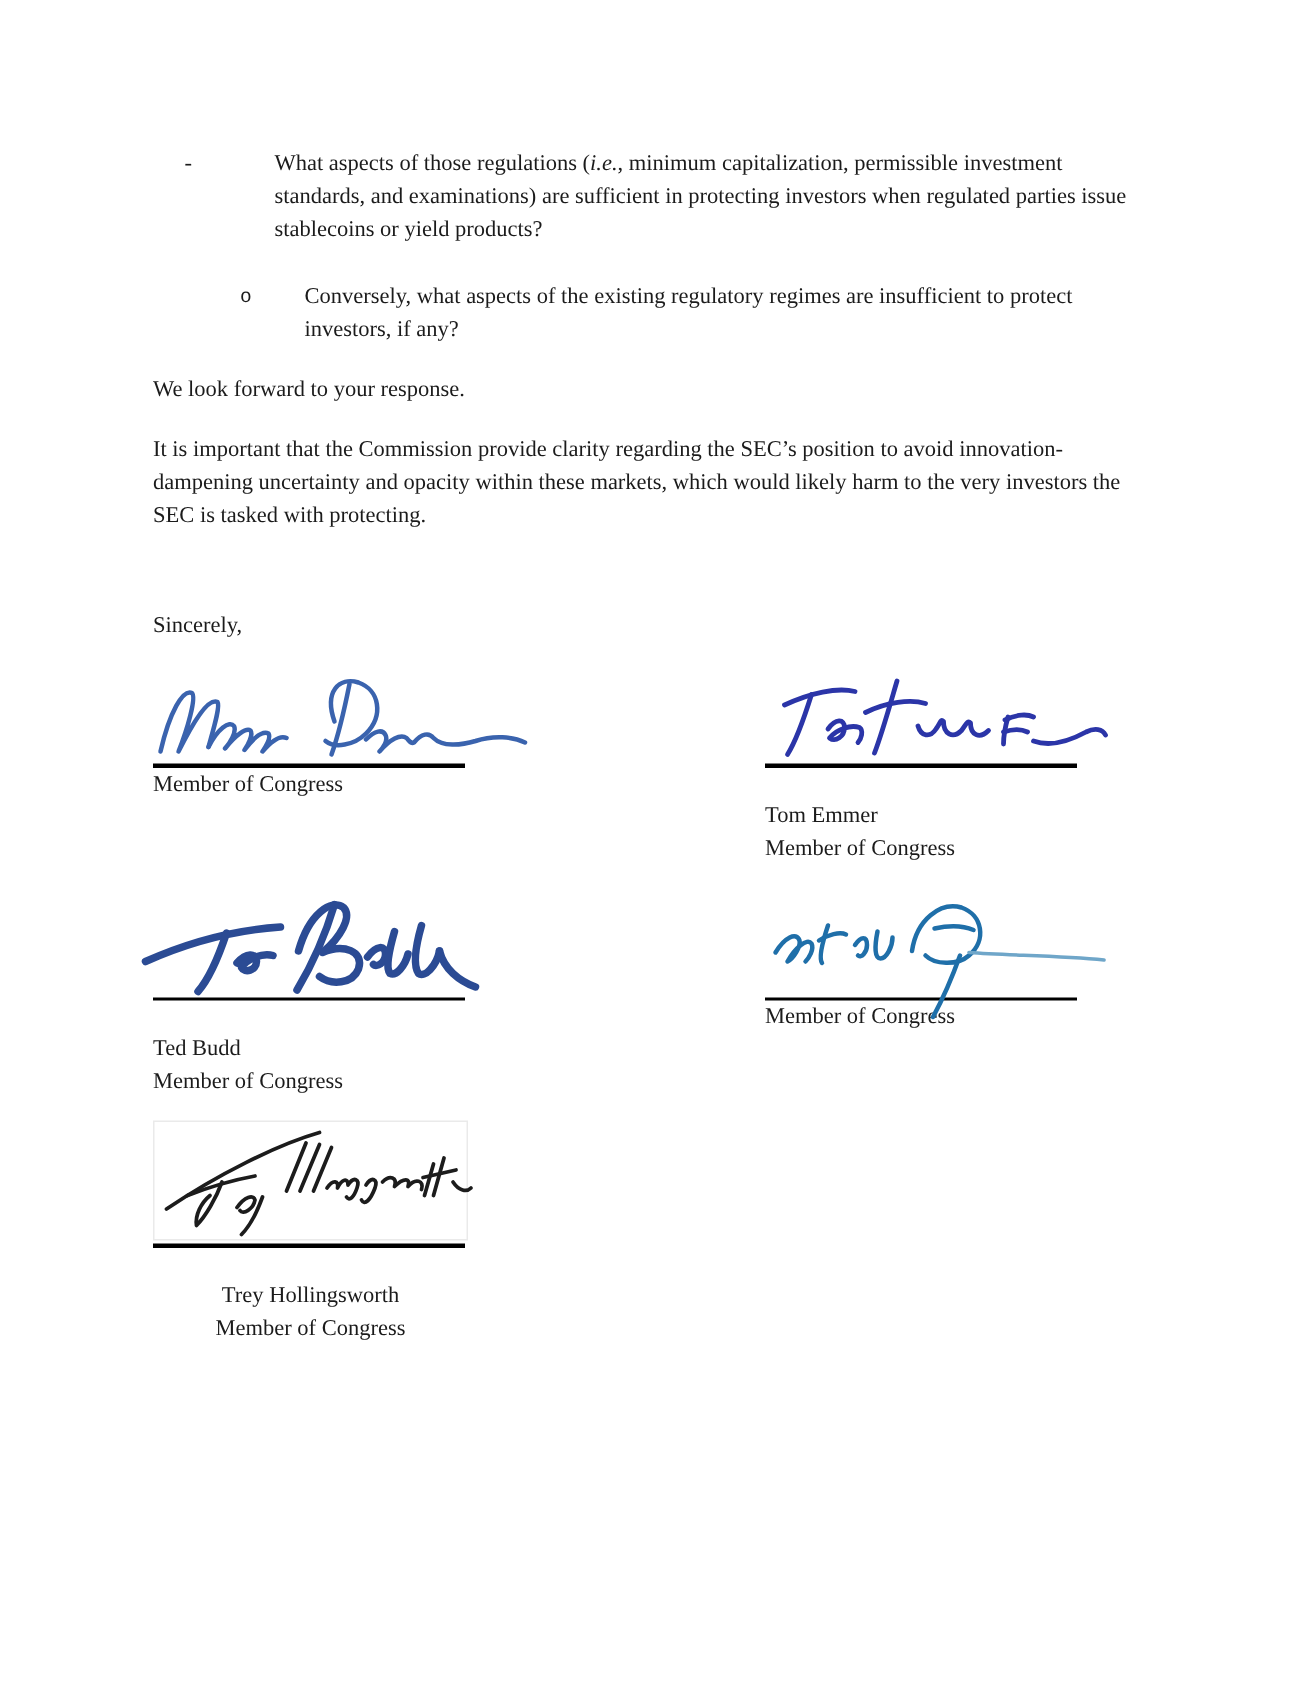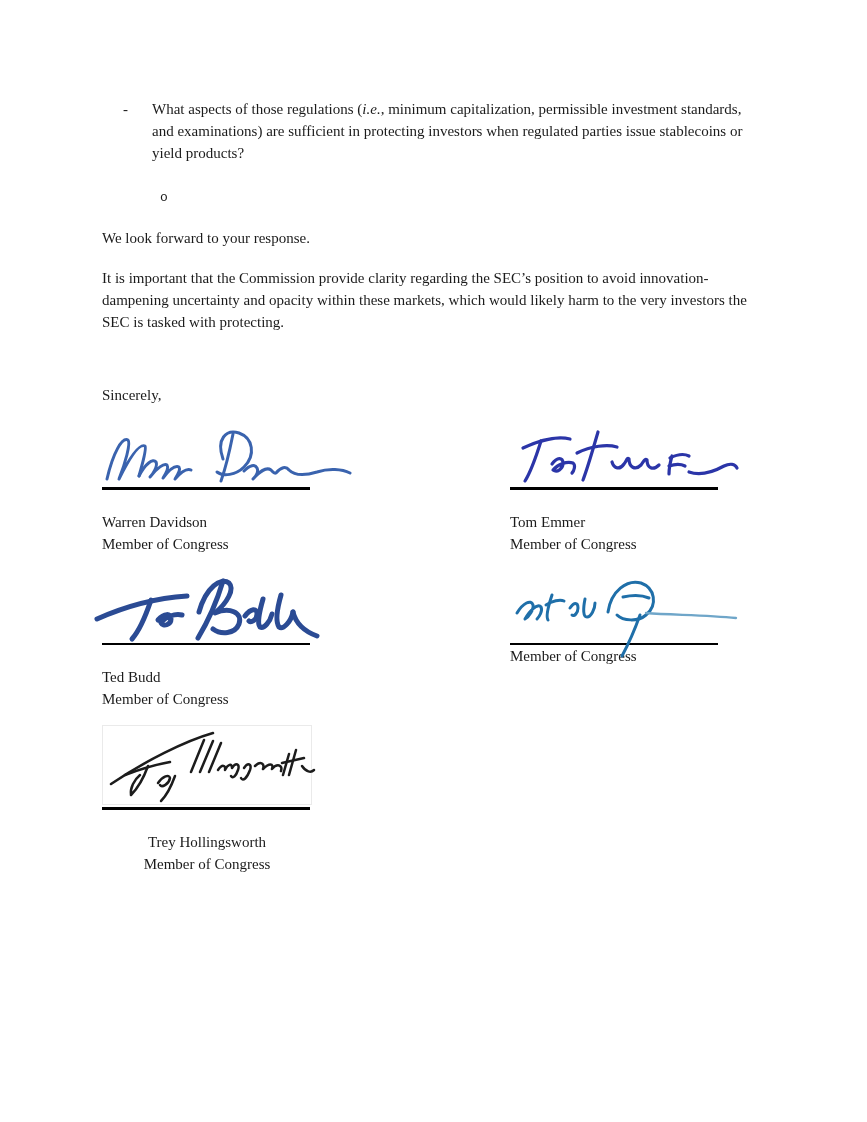--- a/index.html
+++ b/index.html
@@ -11,21 +11,21 @@
     font-family:"Liberation Serif", serif;
     font-size:15px;
     line-height:22px;
     color:#1b1b1b;
     box-sizing:border-box;
     padding:98px 98px 0 102px;
     overflow:hidden;
   }
   .bullet-l1 { display:flex; margin-left:21px; }
   .bullet-l1 .marker { width:29px; flex:none; }
-  .bullet-l1 .btext { max-width:612px; }
+  .bullet-l1 .btext { max-width:612px;margin-left:31px; }
   .bullet-l2 { display:flex; margin-left:58px; margin-top:23px; }
   .bullet-l2 .marker { width:43px; flex:none; font-family:"Liberation Mono", monospace; font-size:13px; }
   .bullet-l2 .btext { max-width:542px; }
   .para { margin:18px 0 0 0; max-width:665px; }
   .closing { margin:51px 0 0 0; }
 
   .sig-row { display:flex; gap:198px; }
   .sig-row-1 { margin-top:21px; }
   .sig-row-2 { margin-top:20px; }
   .sig-row-3 { margin-top:15px;text-align:center; }
@@ -46,20 +46,21 @@
 
 <div class="page">
 
   <div class="bullet-l1">
     <span class="marker">-</span>
     <span class="btext"><span>What aspects of those regulations (</span><i>i.e.</i><span>, minimum capitalization, permissible investment standards, and examinations) are sufficient in protecting investors when regulated parties issue stablecoins or yield products?</span></span>
   </div>
 
   <div class="bullet-l2">
     <span class="marker">o</span>
+    <span class="btext">Conversely, what aspects of the existing regulatory regimes are insufficient to protect investors, if any?</span>
   </div>
 
   <p class="para">We look forward to your response.</p>
   <p class="para">It is important that the Commission provide clarity regarding the SEC’s position to avoid innovation-dampening uncertainty and opacity within these markets, which would likely harm to the very investors the SEC is tasked with protecting.</p>
 
   <p class="closing">Sincerely,</p>
 
   <div class="sig-row sig-row-1">
     <div class="sig-block">
       <div class="sig-image">
@@ -67,21 +68,20 @@
           <g stroke-width="3" stroke="#3a63ae">
             <path d="M5,52 C11,26 20,10 26,13 C29,16 23,37 17,52 C27,32 37,16 43,19 C45,22 40,38 37,49"></path>
             <path d="M37,49 C43,37 51,31 54,35 C56,39 51,47 48,50 C55,41 62,36 65,38 C67,41 63,48 61,51 C67,43 73,38 77,40 C79,43 75,49 73,52 C79,45 85,41 89,43"></path>
             <path d="M121,32 C114,12 124,2 137,6 C151,11 154,28 142,40 C134,48 121,50 115,45"></path>
             <path d="M131,7 C128,22 124,40 119,54"></path>
             <path d="M142,44 C148,38 153,37 155,41 C157,45 153,50 151,52 C158,44 165,40 169,43 C171,45 172,47 174,46 C179,40 184,39 187,43 C193,49 205,48 215,45 C227,41 240,42 248,46"></path>
           </g>
         </svg>
       </div>
       <div class="sig-underline"></div>
-      <div class="sig-name">Warren Davidson</div>
       <div class="sig-title">Member of Congress</div>
     </div>
     <div class="sig-block">
       <div class="sig-image">
         <svg width="235" height="58" viewBox="0 0 235 58">
           <g stroke-width="3.2" stroke="#2b35a8">
             <path d="M13,21 C30,13 48,9 60,12"></path>
             <path d="M31,14 C26,30 20,46 15,54"></path>
             <path d="M42,37 C47,30 53,30 53,36 C53,42 47,46 43,43 C48,37 57,34 63,36 C66,38 64,44 62,46"></path>
             <path d="M88,5 C83,22 78,40 73,53"></path>

